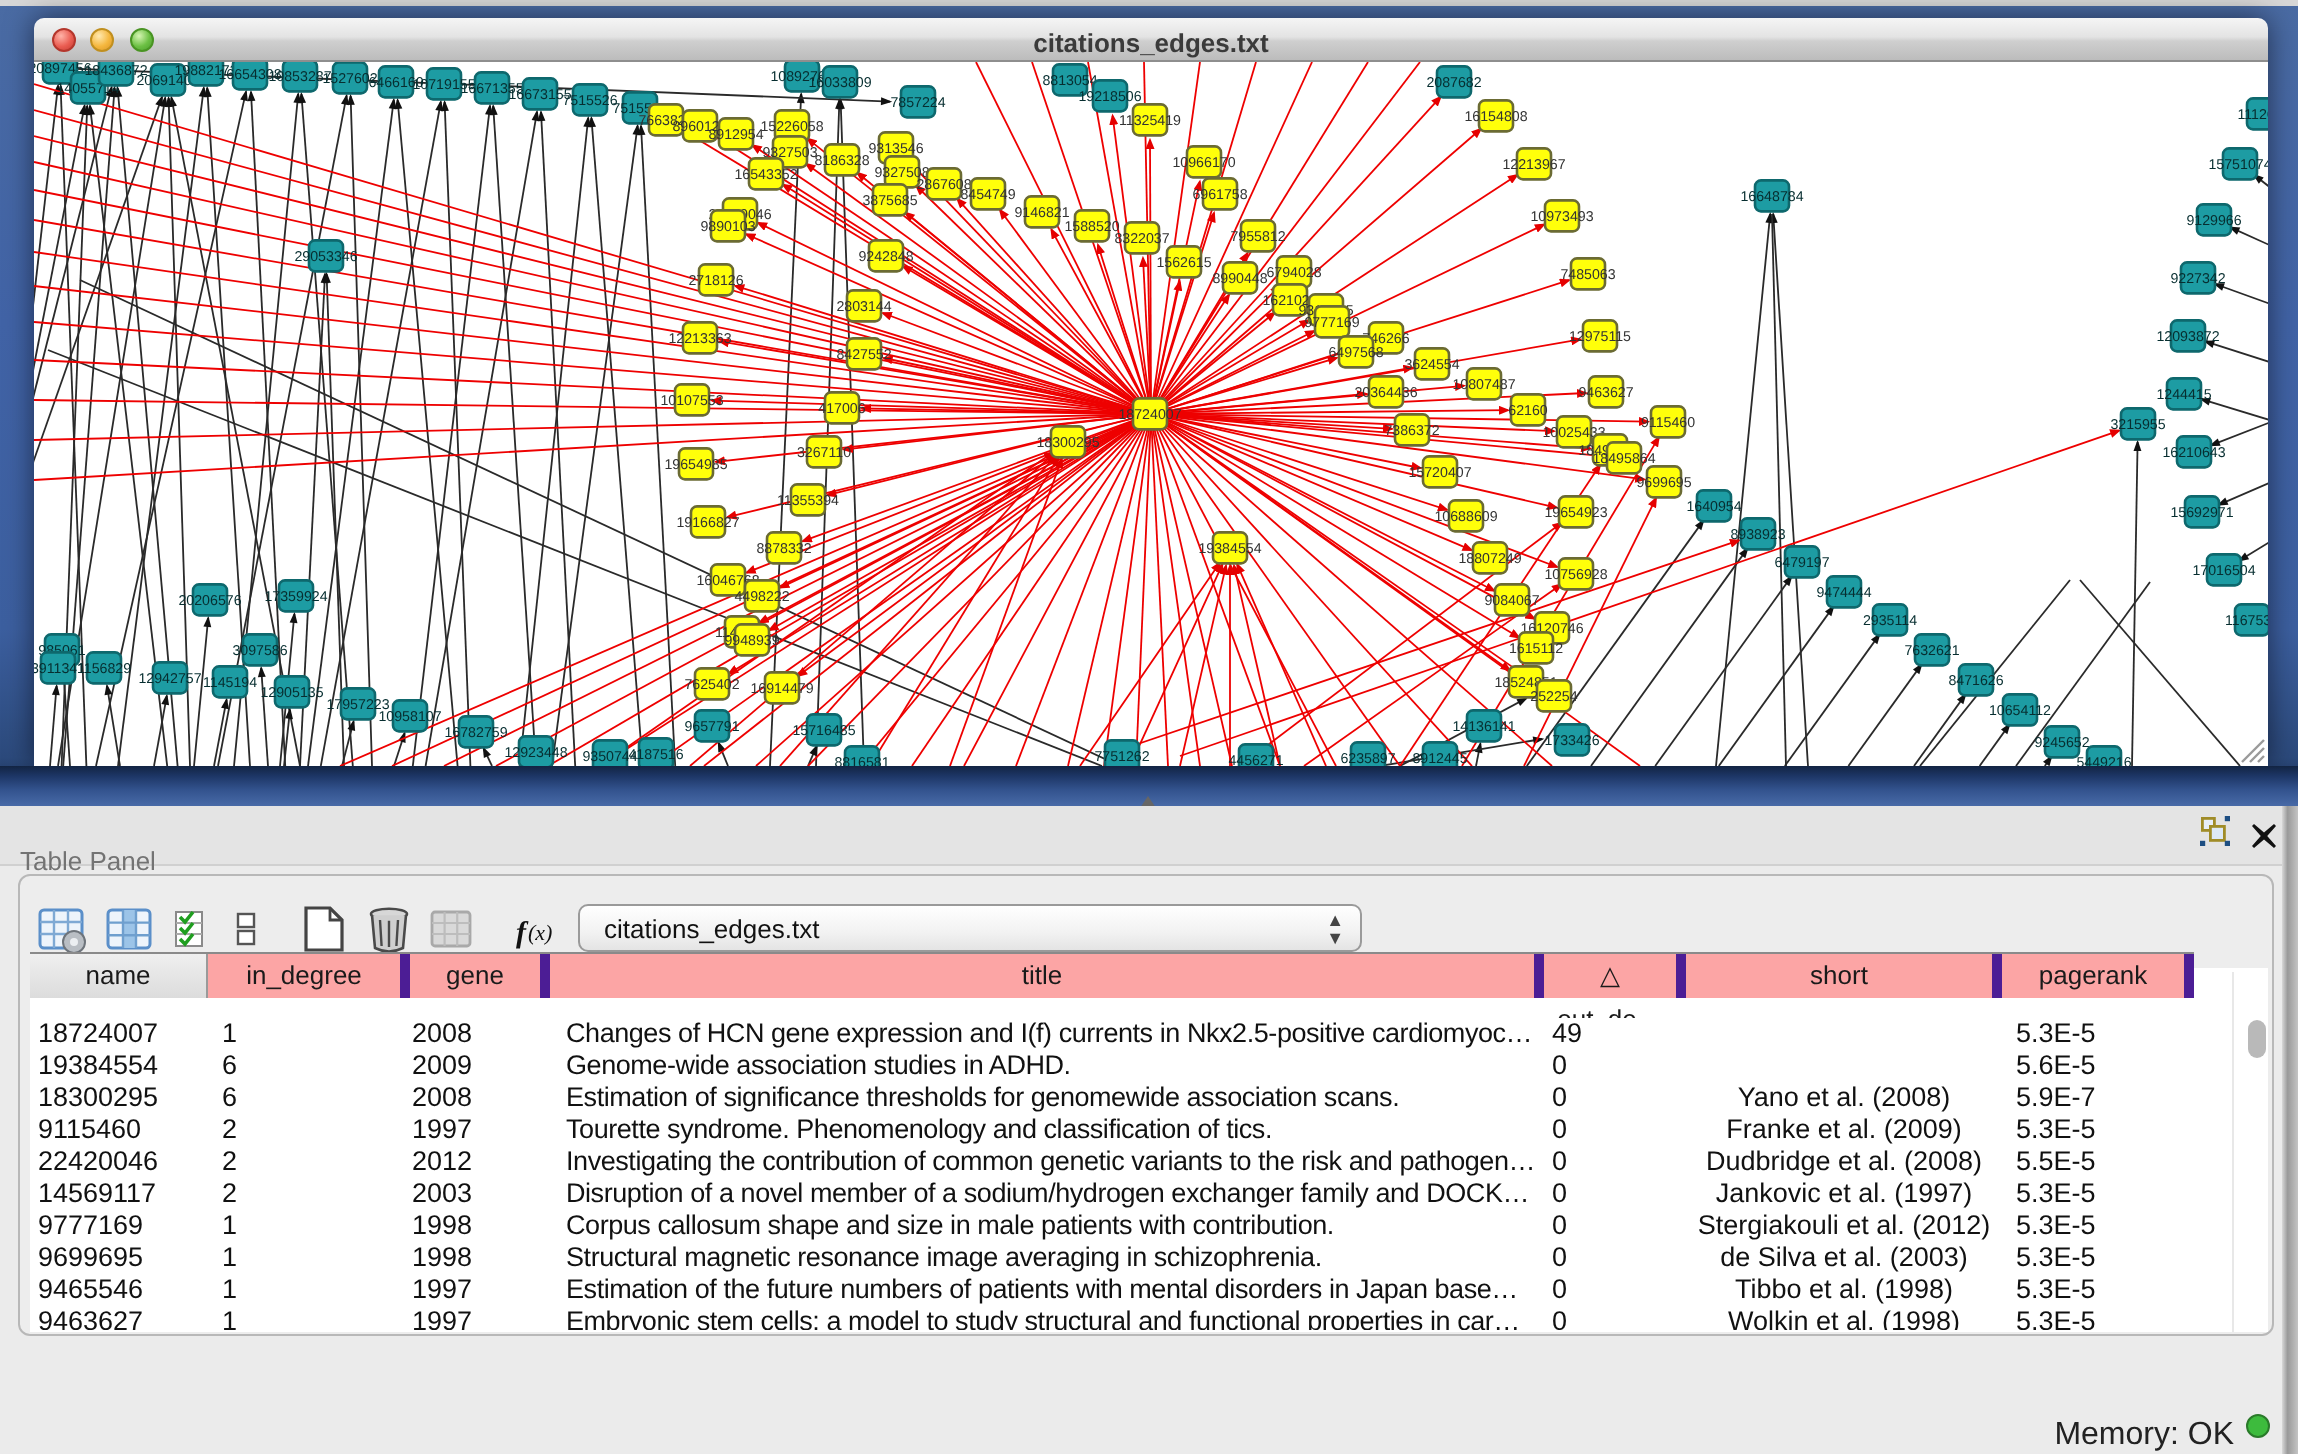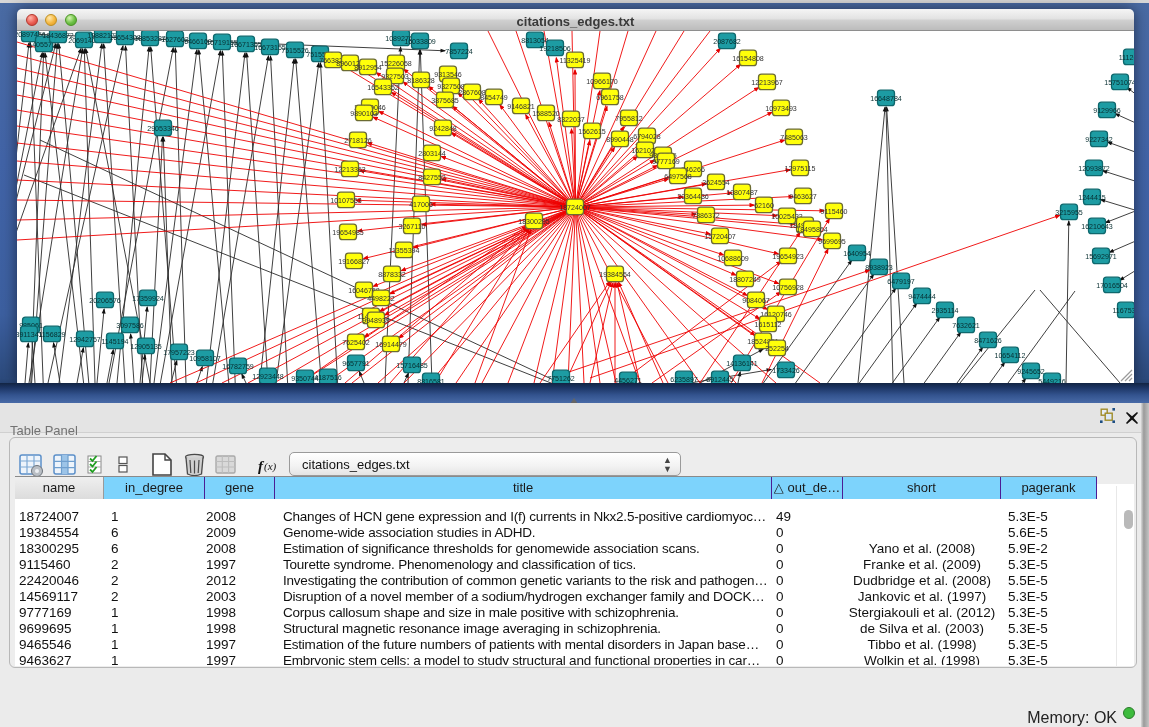--- a/index.html
+++ b/index.html
@@ -28,22 +28,22 @@
 #ptitle span { position:absolute; left:10px; top:20px; font-size:13px; color:#737373; }
 #pbox { position:absolute; left:9px; top:34px; width:1128px; height:231px;
   background:#ededed; border:1px solid #b8b8b8; border-radius:6px; }
 #combo { position:absolute; left:279px; top:14px; width:392px; height:24px;
   border:1px solid #9a9a9a; border-radius:5px;
   background:linear-gradient(180deg,#ffffff,#f2f2f2 60%,#e4e4e4); }
 #combo .ct { position:absolute; left:12px; top:4px; font-size:13px; color:#111; }
 #combo .arr { position:absolute; right:8px; top:3px; font-size:9px; color:#444; line-height:9px; }
 #thead { position:absolute; left:5px; top:38px; width:1082px; height:36px;
   border-top:1px solid #8a8a8a; border-bottom:1px solid #666; }
-#thead .th { position:absolute; top:0; height:22px; background:#7dd3fc;
-  border-right:1px solid #4c1d95; font-size:13px; color:#1a1a1a;
+#thead .th { position:absolute; top:0; height:22px; background:#fca5a5;
+  border-right:5px solid #4c1d95; font-size:13px; color:#1a1a1a;
   text-align:center; line-height:22px; }
 #thead .gray { background:linear-gradient(180deg,#efefef,#dcdcdc); border-right:1px solid #9a9a9a; }
 #tbody { position:absolute; left:5px; top:71px; width:1082px; height:156px; background:#fff; overflow:hidden;
   font-size:13.5px; color:#111; }
 .tr { position:relative; width:1082px; height:16px; white-space:nowrap; }
 .tr div { position:absolute; top:0; height:16px; line-height:15px; overflow:hidden; }
 .c0 { left:4px;  width:85px; }
 .c1 { left:96px; width:96px; }
 .c2 { left:191px;width:72px; }
 .c3 { left:268px;width:488px; letter-spacing:-0.22px; }
@@ -989,21 +989,21 @@
           <div class="c5">Franke et al. (2009)</div>
           <div class="c6">5.6E‑5</div>
         </div>
 <div class="tr">
           <div class="c0">18300295</div>
           <div class="c1">6</div>
           <div class="c2">2008</div>
           <div class="c3">Estimation of significance thresholds for genomewide association scans.</div>
           <div class="c4">0</div>
           <div class="c5">Dudbridge et al. (2008)</div>
-          <div class="c6">5.9E‑2</div>
+          <div class="c6">5.9E‑7</div>
         </div>
 <div class="tr">
           <div class="c0">9115460</div>
           <div class="c1">2</div>
           <div class="c2">1997</div>
           <div class="c3">Tourette syndrome. Phenomenology and classification of tics.</div>
           <div class="c4">0</div>
           <div class="c5">Jankovic et al. (1997)</div>
           <div class="c6">5.3E‑5</div>
         </div>
@@ -1022,21 +1022,21 @@
           <div class="c2">2003</div>
           <div class="c3">Disruption of a novel member of a sodium/hydrogen exchanger family and DOCK…</div>
           <div class="c4">0</div>
           <div class="c5">de Silva et al. (2003)</div>
           <div class="c6">5.3E‑5</div>
         </div>
 <div class="tr">
           <div class="c0">9777169</div>
           <div class="c1">1</div>
           <div class="c2">1998</div>
-          <div class="c3">Corpus callosum shape and size in male positive with schizophrenia.</div>
+          <div class="c3">Corpus callosum shape and size in male patients with contribution.</div>
           <div class="c4">0</div>
           <div class="c5">Tibbo et al. (1998)</div>
           <div class="c6">5.3E‑5</div>
         </div>
 <div class="tr">
           <div class="c0">9699695</div>
           <div class="c1">1</div>
           <div class="c2">1998</div>
           <div class="c3">Structural magnetic resonance image averaging in schizophrenia.</div>
           <div class="c4">0</div>

